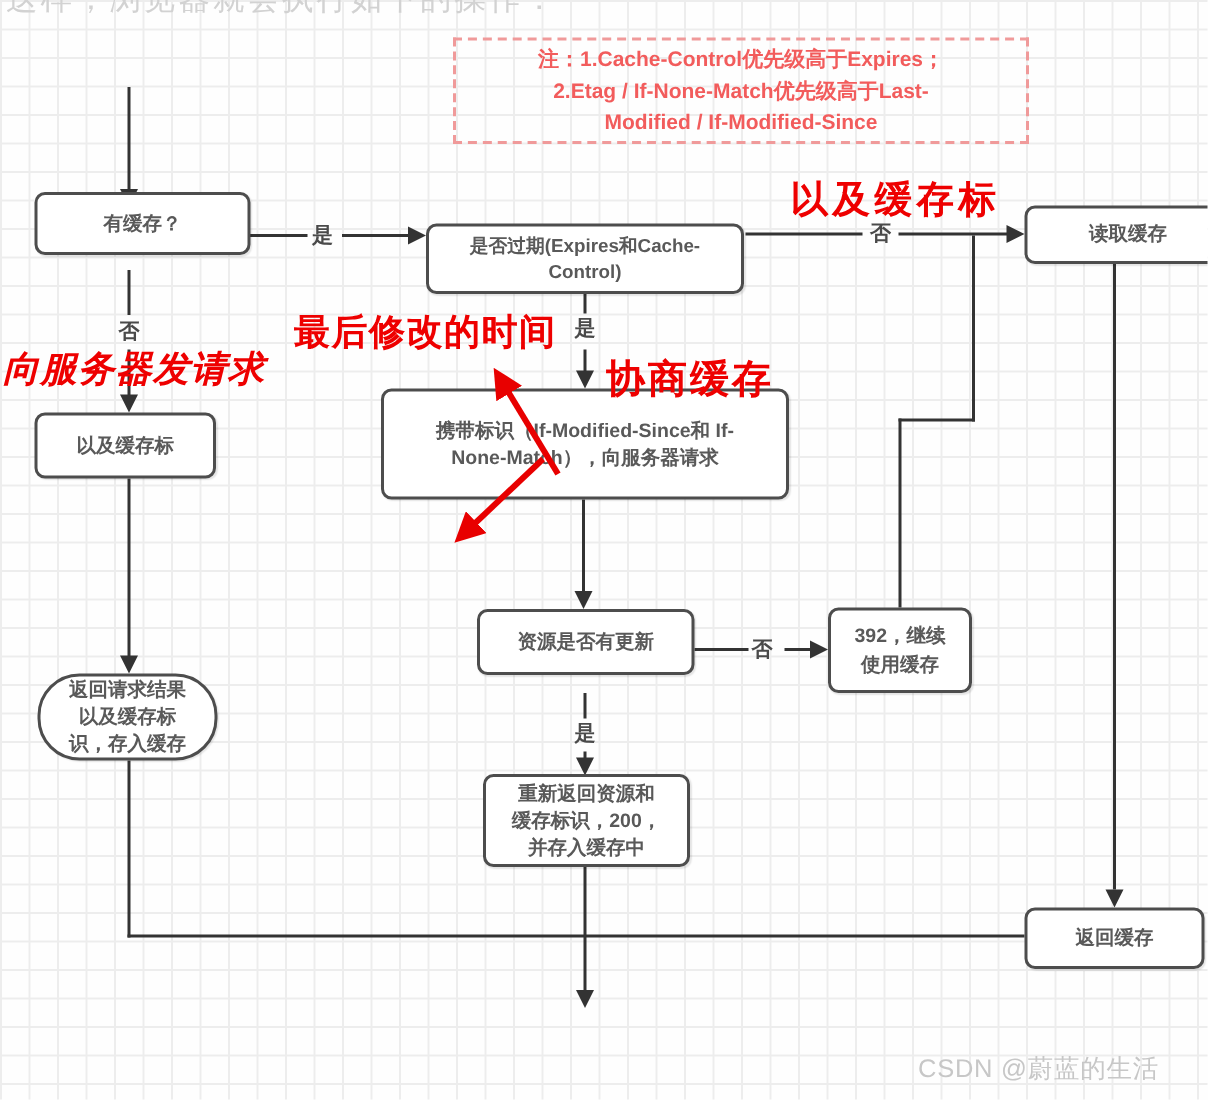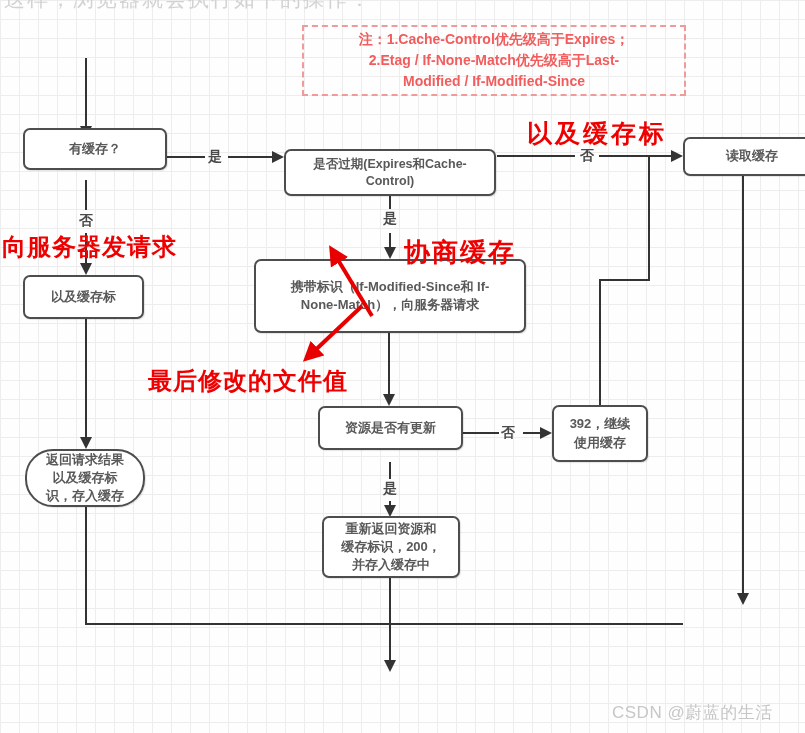--- a/index.html
+++ b/index.html
@@ -60,20 +60,21 @@
 None-Match），向服务器请求</div>
   <div class="node" style="left:318px;top:406px;width:145px;height:44px;">资源是否有更新</div>
   <div class="node" style="left:552px;top:405px;width:96px;height:57px;">392，继续
 使用缓存</div>
   <div class="node" style="left:25px;top:449px;width:120px;height:58px;border-radius:28px;">返回请求结果
 以及缓存标
 识，存入缓存</div>
   <div class="node" style="left:322px;top:516px;width:138px;height:62px;">重新返回资源和
 缓存标识，200，
 并存入缓存中</div>
+  <div class="node" style="left:683px;top:605px;width:120px;height:41px;">返回缓存</div>
 
   <div class="vline" style="left:85px;top:58px;height:68px;"></div>
   <div class="arr-down" style="left:80px;top:126px;"></div>
 
   <div class="hline" style="left:143px;top:156px;width:62px;"></div>
   <div class="hline" style="left:228px;top:156px;width:46px;"></div>
   <div class="arr-right" style="left:272px;top:151px;"></div>
   <div class="edge-label" style="left:208px;top:149px;">是</div>
 
   <div class="vline" style="left:85px;top:180px;height:30px;"></div>
@@ -115,22 +116,22 @@
   <div class="hline" style="left:85px;top:623px;width:598px;"></div>
 
   <div class="vline" style="left:389px;top:578px;height:82px;"></div>
   <div class="arr-down" style="left:384px;top:660px;"></div>
 
   <div class="vline" style="left:742px;top:176px;height:417px;"></div>
   <div class="arr-down" style="left:737px;top:593px;"></div>
 
   <div class="red-label" style="left:527px;top:119px;font-size:25px;letter-spacing:3px;">以及缓存标</div>
   <div class="red-label" style="left:404px;top:222px;font-size:26px;letter-spacing:2px;margin-top:16px;">协商缓存</div>
-  <div class="red-label" style="left:148px;top:367px;font-size:24px;letter-spacing:1px;">最后修改的文件值</div>
-  <div class="red-label" style="left:2px;top:233px;font-size:24px;letter-spacing:1px;">向服务器发请求</div>
+  <div class="red-label" style="left:196px;top:208px;font-size:24px;letter-spacing:1px;">最后修改的时间</div>
+  <div class="red-label" style="left:2px;top:233px;font-size:24px;letter-spacing:1px;font-style:italic;">向服务器发请求</div>
 
   <svg id="red-arrows" width="805" height="733">
     <defs>
       <marker id="redhead" markerWidth="5" markerHeight="5" refX="3.6" refY="2.5" orient="auto">
         <path d="M0,0 L5,2.5 L0,5 z" fill="#e80000"></path>
       </marker>
     </defs>
     <line x1="372" y1="316" x2="332" y2="250" stroke="#e80000" stroke-width="4" marker-end="url(#redhead)"></line>
     <line x1="362" y1="306" x2="307" y2="358" stroke="#e80000" stroke-width="4" marker-end="url(#redhead)"></line>
   </svg>

